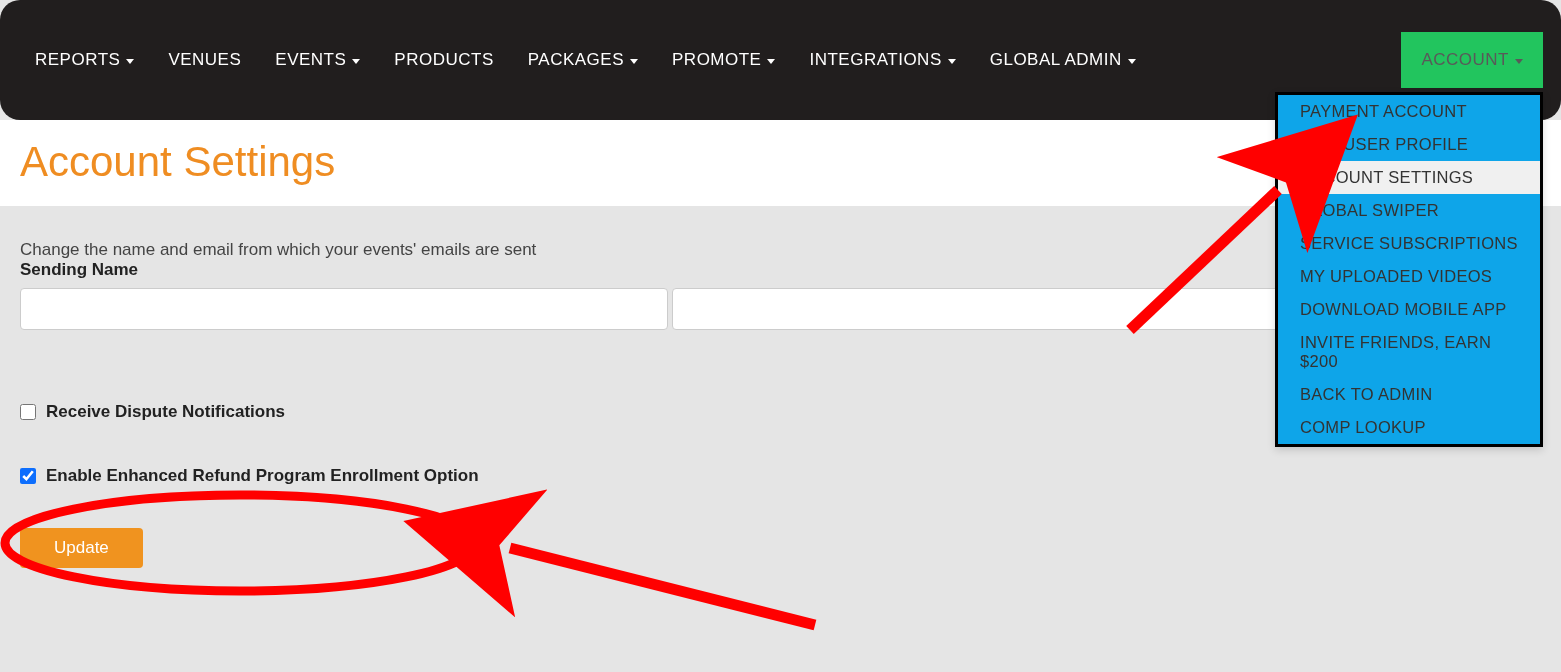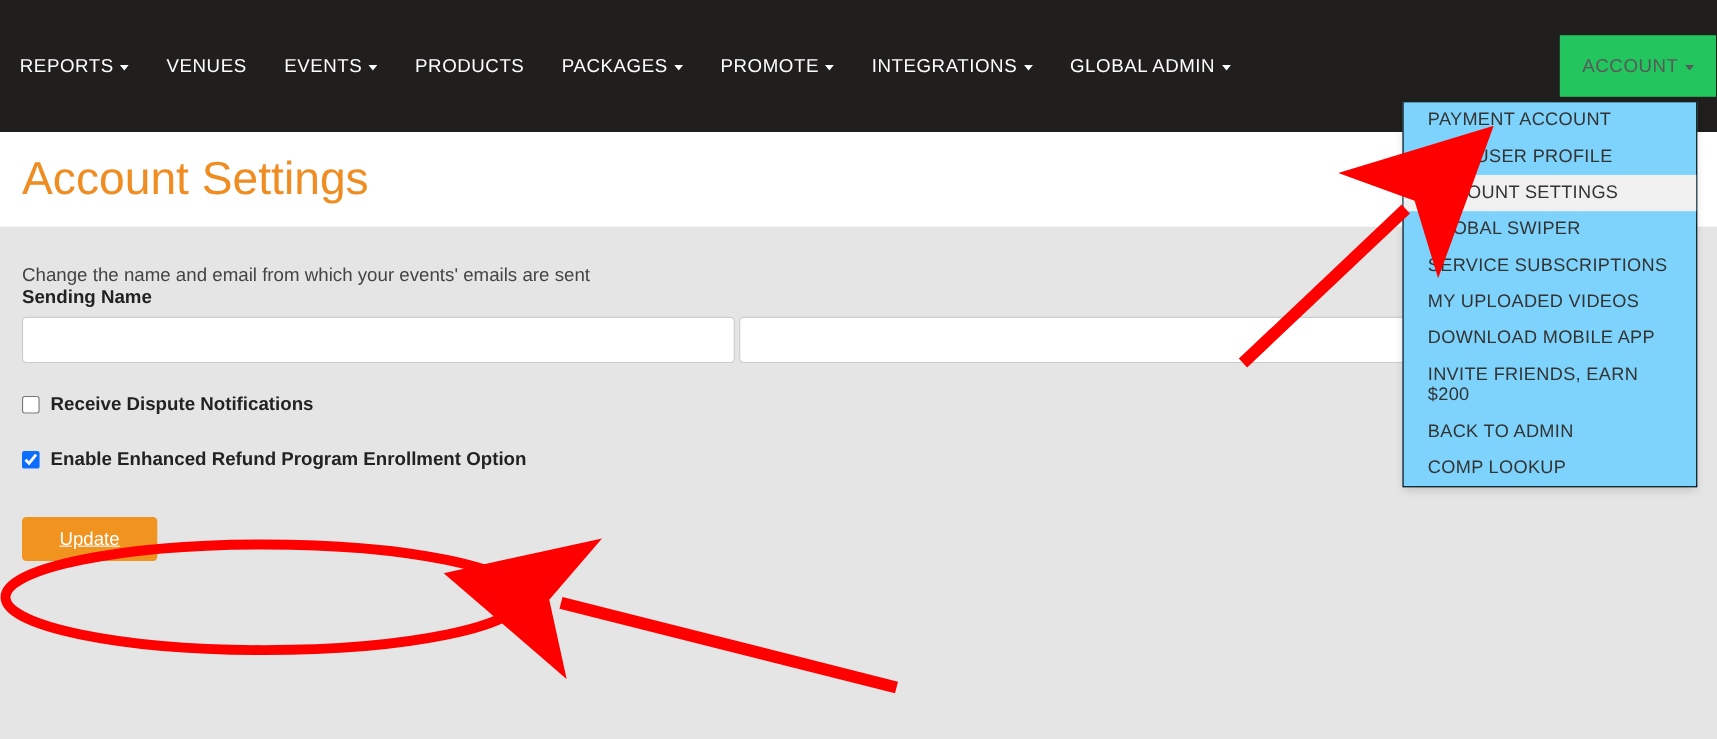--- a/index.html
+++ b/index.html
@@ -9,23 +9,24 @@
     width: 1561px;
     height: 672px;
     overflow: hidden;
     position: relative;
   }
   .navbar {
     background: #211e1e;
     height: 120px;
     display: flex;
     align-items: center;
-    padding: 0 1px;
+    padding: 0 18px;
     justify-content: space-between;
     position: relative;
+    border-radius: 20px;
   }
   .nav-left {
     display: flex;
     gap: 0;
   }
   .nav-item {
     color: #fff;
     font-size: 17px;
     padding: 8px 17px;
     letter-spacing: 0.5px;
@@ -55,22 +56,22 @@
     align-items: center;
     gap: 6px;
     cursor: pointer;
     letter-spacing: 0.5px;
   }
   .dropdown {
     position: absolute;
     top: 92px;
     right: 18px;
     width: 268px;
-    background: #7dd3fc;
-    border: 1px solid #000000;
+    background: #0ea5e9;
+    border: 3px solid #000000;
     box-shadow: 0 3px 8px rgba(0,0,0,0.15);
     z-index: 10;
   }
   .dropdown-item {
     padding: 7px 22px;
     font-size: 16.5px;
     color: #333;
     cursor: pointer;
     letter-spacing: 0.3px;
   }
@@ -109,39 +110,39 @@
     background: #fff;
     padding: 6px 10px;
     font-size: 16px;
     margin-bottom: 28px;
   }
   .check-row {
     display: flex;
     align-items: center;
     gap: 10px;
     margin-bottom: 30px;
+    margin-top: 44px;
   }
   .check-row input[type=checkbox] {
     width: 16px; height: 16px;
     accent-color: #0d6efd;
   }
   .check-row label {
     font-weight: 600;
     color: #222;
     font-size: 17px;
   }
   .btn-update {
     background: #f0931f;
     color: #fff;
     border: none;
     border-radius: 4px;
     padding: 10px 34px;
     font-size: 17px;
     cursor: pointer;
-    text-decoration: underline;
   }
   
   .annotations {
     position: absolute;
     inset: 0;
     pointer-events: none;
     z-index: 20;
   }
 </style>
 </head>

